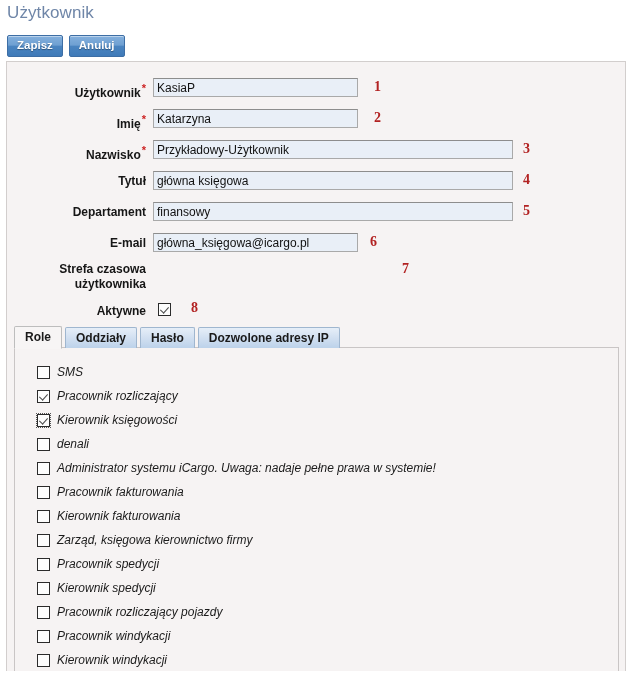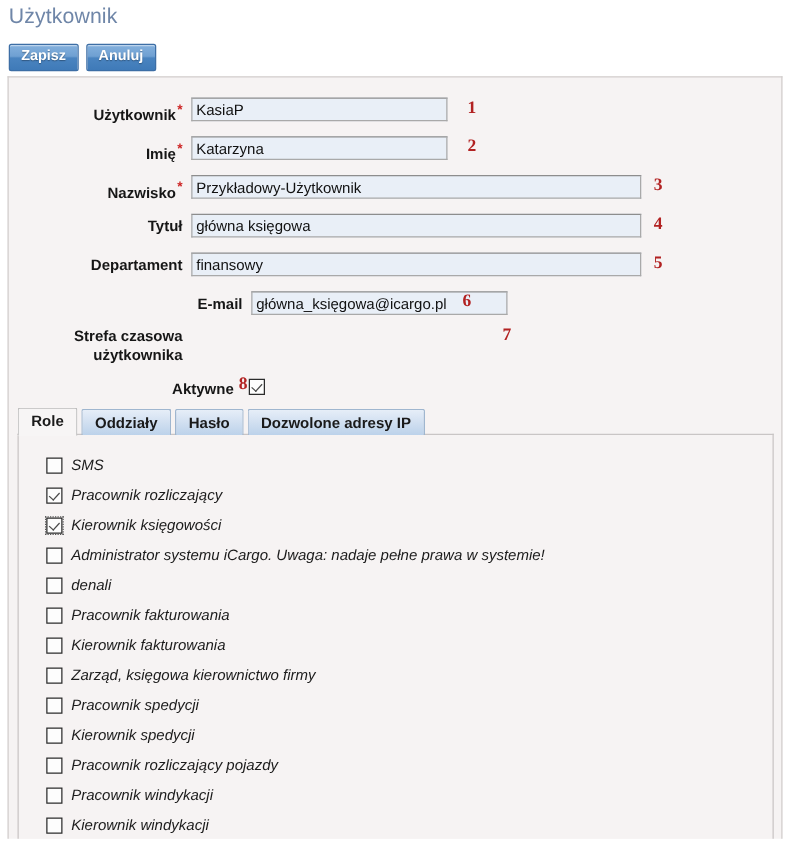--- a/index.html
+++ b/index.html
@@ -266,33 +266,33 @@
   <input class="f-input w-wide" value="główna księgowa" style="">
 </div>
 <div class="marker" style="left:523px; top:172px;">4</div>
 
 <div class="field-row" style="top:202px;">
   <div class="f-label">Departament</div>
   <input class="f-input w-wide" value="finansowy" style="">
 </div>
 <div class="marker" style="left:523px; top:203px;">5</div>
 
-<div class="field-row" style="top:233px;margin-left:48px;">
+<div class="field-row" style="top:233px;">
   <div class="f-label">E-mail</div>
   <input class="f-input w-narrow" value="główna_księgowa@icargo.pl" style="">
 </div>
 <div class="marker" style="left:370px; top:234px;">6</div>
 
 <div class="field-row" style="top:259px; height:34px;">
   <div class="f-label">Strefa czasowa
 użytkownika</div>
 </div>
 <div class="marker" style="left:402px; top:261px;">7</div>
 
-<div class="field-row" style="top:301px;margin-left:41px;">
+<div class="field-row" style="top:301px;">
   <div class="f-label">Aktywne</div>
   <span class="cbox checked" style="margin-left:12px; margin-top:2px;"></span>
 </div>
 <div class="marker" style="left:191px; top:300px;">8</div>
 
 <div class="tabs">
   <div class="tab active">Role</div>
   <div class="tab">Oddziały</div>
   <div class="tab">Hasło</div>
   <div class="tab">Dozwolone adresy IP</div>
@@ -315,30 +315,30 @@
       <span class="role-label">Pracownik rozliczający</span>
     </div>
 
     <div class="role-item">
       <span class="cbox checked focus"></span>
       <span class="role-label">Kierownik księgowości</span>
     </div>
 
     <div class="role-item">
       <span class="cbox"></span>
+      <span class="role-label">denali</span>
+    </div>
+
+    <div class="role-item">
+      <span class="cbox"></span>
       <span class="role-label">Administrator systemu iCargo. Uwaga: nadaje pełne prawa w systemie!</span>
     </div>
 
     <div class="role-item">
       <span class="cbox"></span>
-      <span class="role-label">denali</span>
-    </div>
-
-    <div class="role-item">
-      <span class="cbox"></span>
       <span class="role-label">Pracownik fakturowania</span>
     </div>
 
     <div class="role-item">
       <span class="cbox"></span>
       <span class="role-label">Kierownik fakturowania</span>
     </div>
 
     <div class="role-item">
       <span class="cbox"></span>

